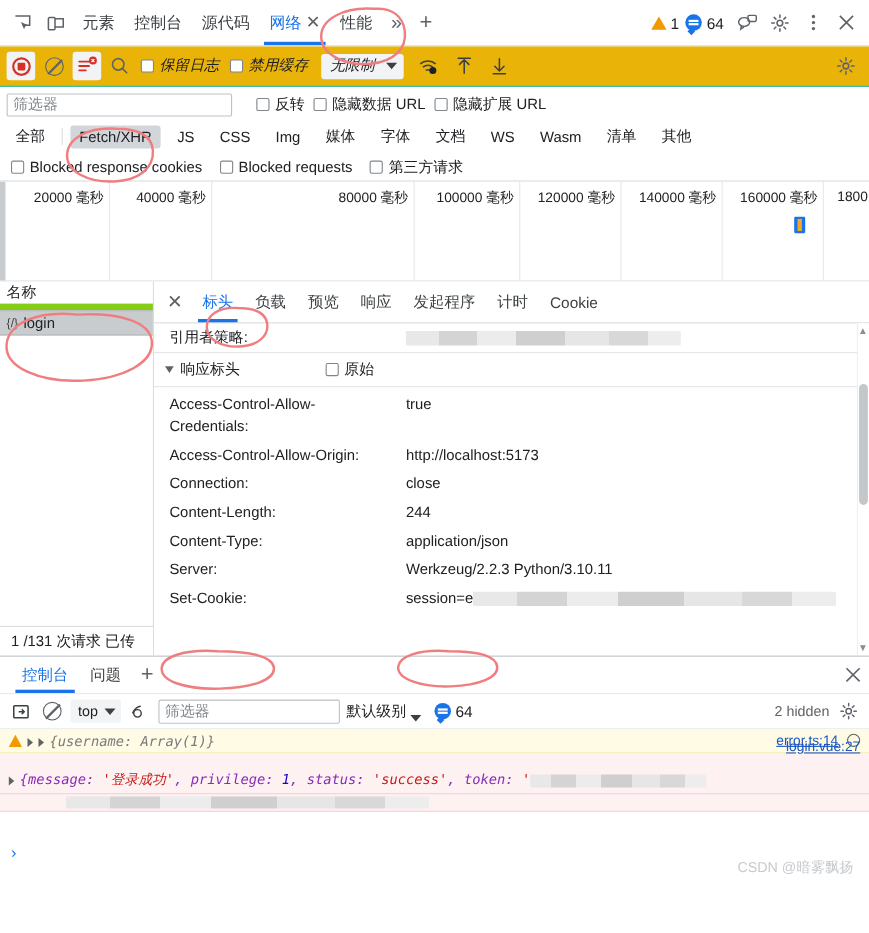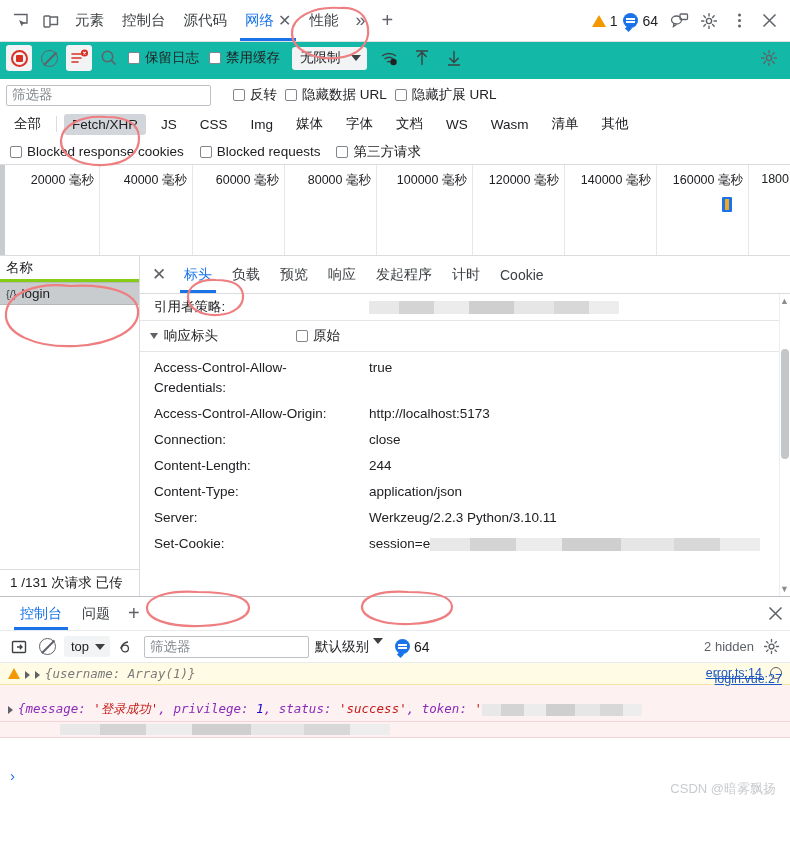--- a/index.html
+++ b/index.html
@@ -57,21 +57,21 @@
     content:""; position:absolute; left:3px; bottom:-3px; width:5px;height:5px;
     background:#1a73e8; transform: rotate(45deg);
   }
   .chev-more { font-size: 18px; color: #5f6368; padding: 0 8px; }
   .plus-btn { font-size: 20px; color: #5f6368; padding: 0 8px; font-weight: 300; }
 
   
   .net-toolbar {
     display: flex; align-items: center; height: 37px;
     padding: 0 6px; gap: 2px;
-    border-bottom: 5px solid #14b8a6; background: #14b8a6;
+    border-bottom: 1px solid #14b8a6; background: #eab308; font-style: italic;
   }
   .rec-btn { width: 26px; height:26px; display:flex;align-items:center;justify-content:center;
      background:#f1f3f4; border-radius:3px; }
   .rec-ring { width:17px;height:17px;border-radius:50%;border:2px solid #d93025;display:flex;align-items:center;justify-content:center;}
   .rec-sq{width:7px;height:7px;background:#d93025;border-radius:1px;}
   .clear-circ { width:17px;height:17px;border-radius:50%;border:1.6px solid #5f6368;position:relative;}
   .clear-circ::after{content:"";position:absolute;left:-1px;top:7px;width:18px;height:1.6px;background:#5f6368;transform:rotate(-45deg);}
   .filt-icon { position:relative; width:26px;height:26px;display:flex;align-items:center;justify-content:center;background:#f1f3f4;border-radius:3px;}
   .cb { width: 12px; height: 12px; border: 1.3px solid #80868b; border-radius: 2px; background:#fff; flex:none; display:inline-block;}
   .lbl { font-size: 13.5px; color: #202124; white-space: nowrap; }
@@ -117,21 +117,21 @@
     font-size:12.5px; color:#202124; text-align:right; padding: 7px 5px 0 0;
     white-space:nowrap;
   }
   .tl-left-edge { position:absolute;left:0;top:0;width:5px;height:92px;background:#c9ccce;}
   .req-bar { position:absolute; width:10px; height:15px; background:#1a73e8; border-radius:1px; }
   .req-bar::after { content:""; position:absolute; left:3px; top:2px; width:4px; height:11px; background:#f5a623;}
 
   
   .mid { display:flex; height: 340px; }
   .req-list { width:140px; border-right:1px solid #dadce0; position:relative; background:#fff; }
-  .rl-head { height:26px; border-bottom:3px solid #84cc16; display:flex;align-items:center;
+  .rl-head { height:26px; border-bottom:6px solid #84cc16; display:flex;align-items:center;
     padding-left:6px; font-size:13.5px; color:#202124; }
   .rl-item {
     height: 23px; display:flex;align-items:center; gap:5px; padding-left:6px;
     background:#c9ccce; font-size:13.5px; color:#202124;
     border-top:1px solid #b5b8bb; border-bottom:1px solid #b5b8bb;
   }
   .json-ico { font-size: 11px; color:#3c4043; }
   .rl-status {
     position:absolute; bottom:0; left:0; right:0; height:27px;
     border-top:1px solid #dadce0; display:flex;align-items:center;
@@ -180,21 +180,21 @@
   .dr-tab { padding:0 10px; height:33px; display:flex;align-items:center;
     font-size:14px;color:#3c4043; position:relative; }
   .dr-tab.active{color:#1a73e8;}
   .dr-tab.active::after{content:"";position:absolute;left:4px;right:4px;bottom:0;height:3px;background:#1a73e8;}
   .dr-toolbar { height:32px; display:flex;align-items:center;gap:6px; padding:0 8px;
     border-bottom:1px solid #e8eaed; }
   .ctx-sel { display:flex;align-items:center;gap:6px; background:#f1f3f4;border-radius:3px;
     height:21px;padding:0 5px 0 7px;font-size:13px;color:#202124;}
   .con-filter { width:165px;height:22px;border:1px solid #bdc1c6;border-radius:2px;
     display:flex;align-items:center;padding:0 5px;font-size:13.5px;color:#80868b;background:#fff;}
-  .lvl-sel { display:flex;align-items:flex-start;gap:4px;font-size:13.5px;color:#202124;}
+  .lvl-sel { display:flex;align-items:flex-end;gap:4px;font-size:13.5px;color:#202124;}
   .hidden-txt { font-size:13px; color:#5f6368; margin-left:auto; }
 
   .con-rows { position:absolute; top:66px; left:0;right:0;bottom:0; overflow:hidden; }
   .con-row {
     display:flex; align-items:flex-start; gap:5px;
     padding: 3px 8px 3px 8px; min-height:21px;
     font-family:"DejaVu Sans Mono","Liberation Mono",monospace;
     font-size:12.5px; position:relative;
   }
   .con-warn { background:#fffbe5; border-bottom:1px solid #f5e7a3;text-align:right; }
@@ -432,21 +432,20 @@
     <div class="cbwrap">
       <span class="cb"></span>
       <span class="lbl">第三方请求</span>
     </div>
   </div>
 
   <div class="timeline">
     <div class="tl-left-edge"></div>
     <div class="tl-cell" style="left:0px;  width:100px;"><span>20000 毫秒</span></div>
     <div class="tl-cell" style="left:100px;width:93px;"><span>40000 毫秒</span></div>
-    <div class="tl-cell" style="left:193px;width:92px;"><span>60000 毫秒</span></div>
     <div class="tl-cell" style="left:285px;width:92px;"><span>80000 毫秒</span></div>
     <div class="tl-cell" style="left:377px;width:96px;"><span>100000 毫秒</span></div>
     <div class="tl-cell" style="left:473px;width:92px;"><span>120000 毫秒</span></div>
     <div class="tl-cell" style="left:565px;width:92px;"><span>140000 毫秒</span></div>
     <div class="tl-cell" style="left:657px;width:92px;"><span>160000 毫秒</span></div>
     <div class="tl-cell" style="left:749px;width:45px; border-right:none;"><span>1800</span></div>
     <div class="req-bar" style="left:722px; top:32px;"></div>
   </div>
 
   <div class="mid">

